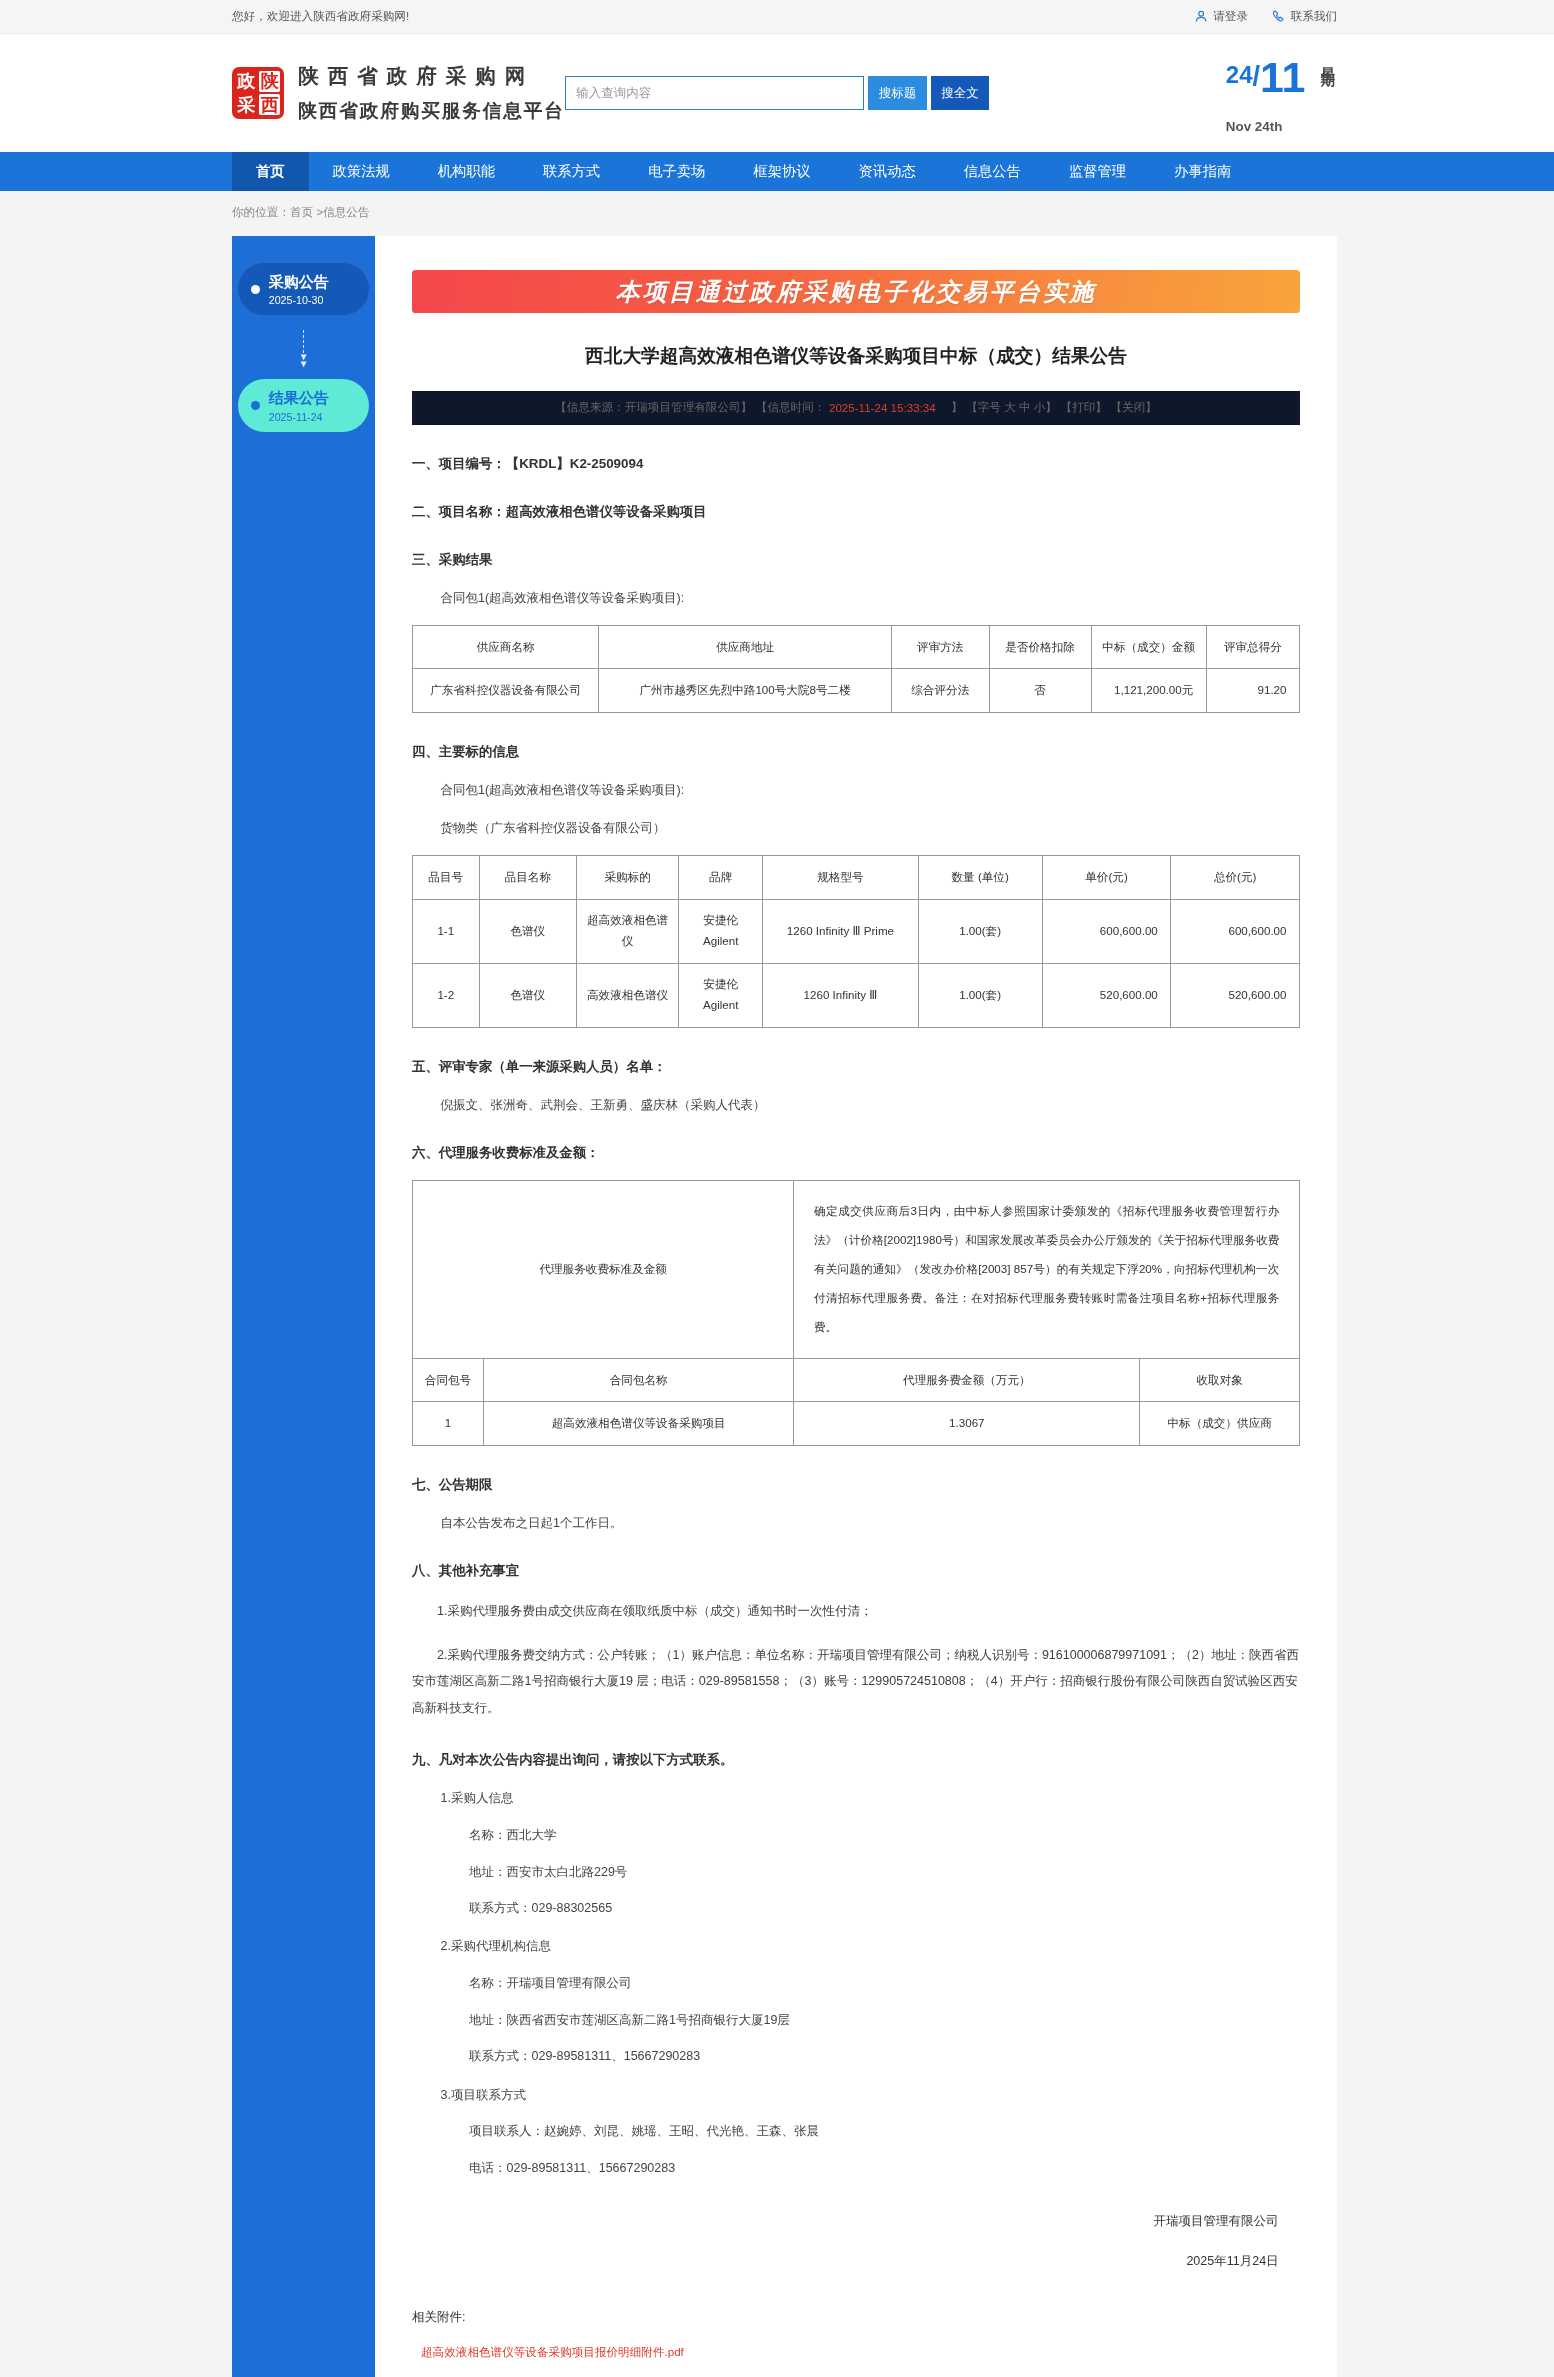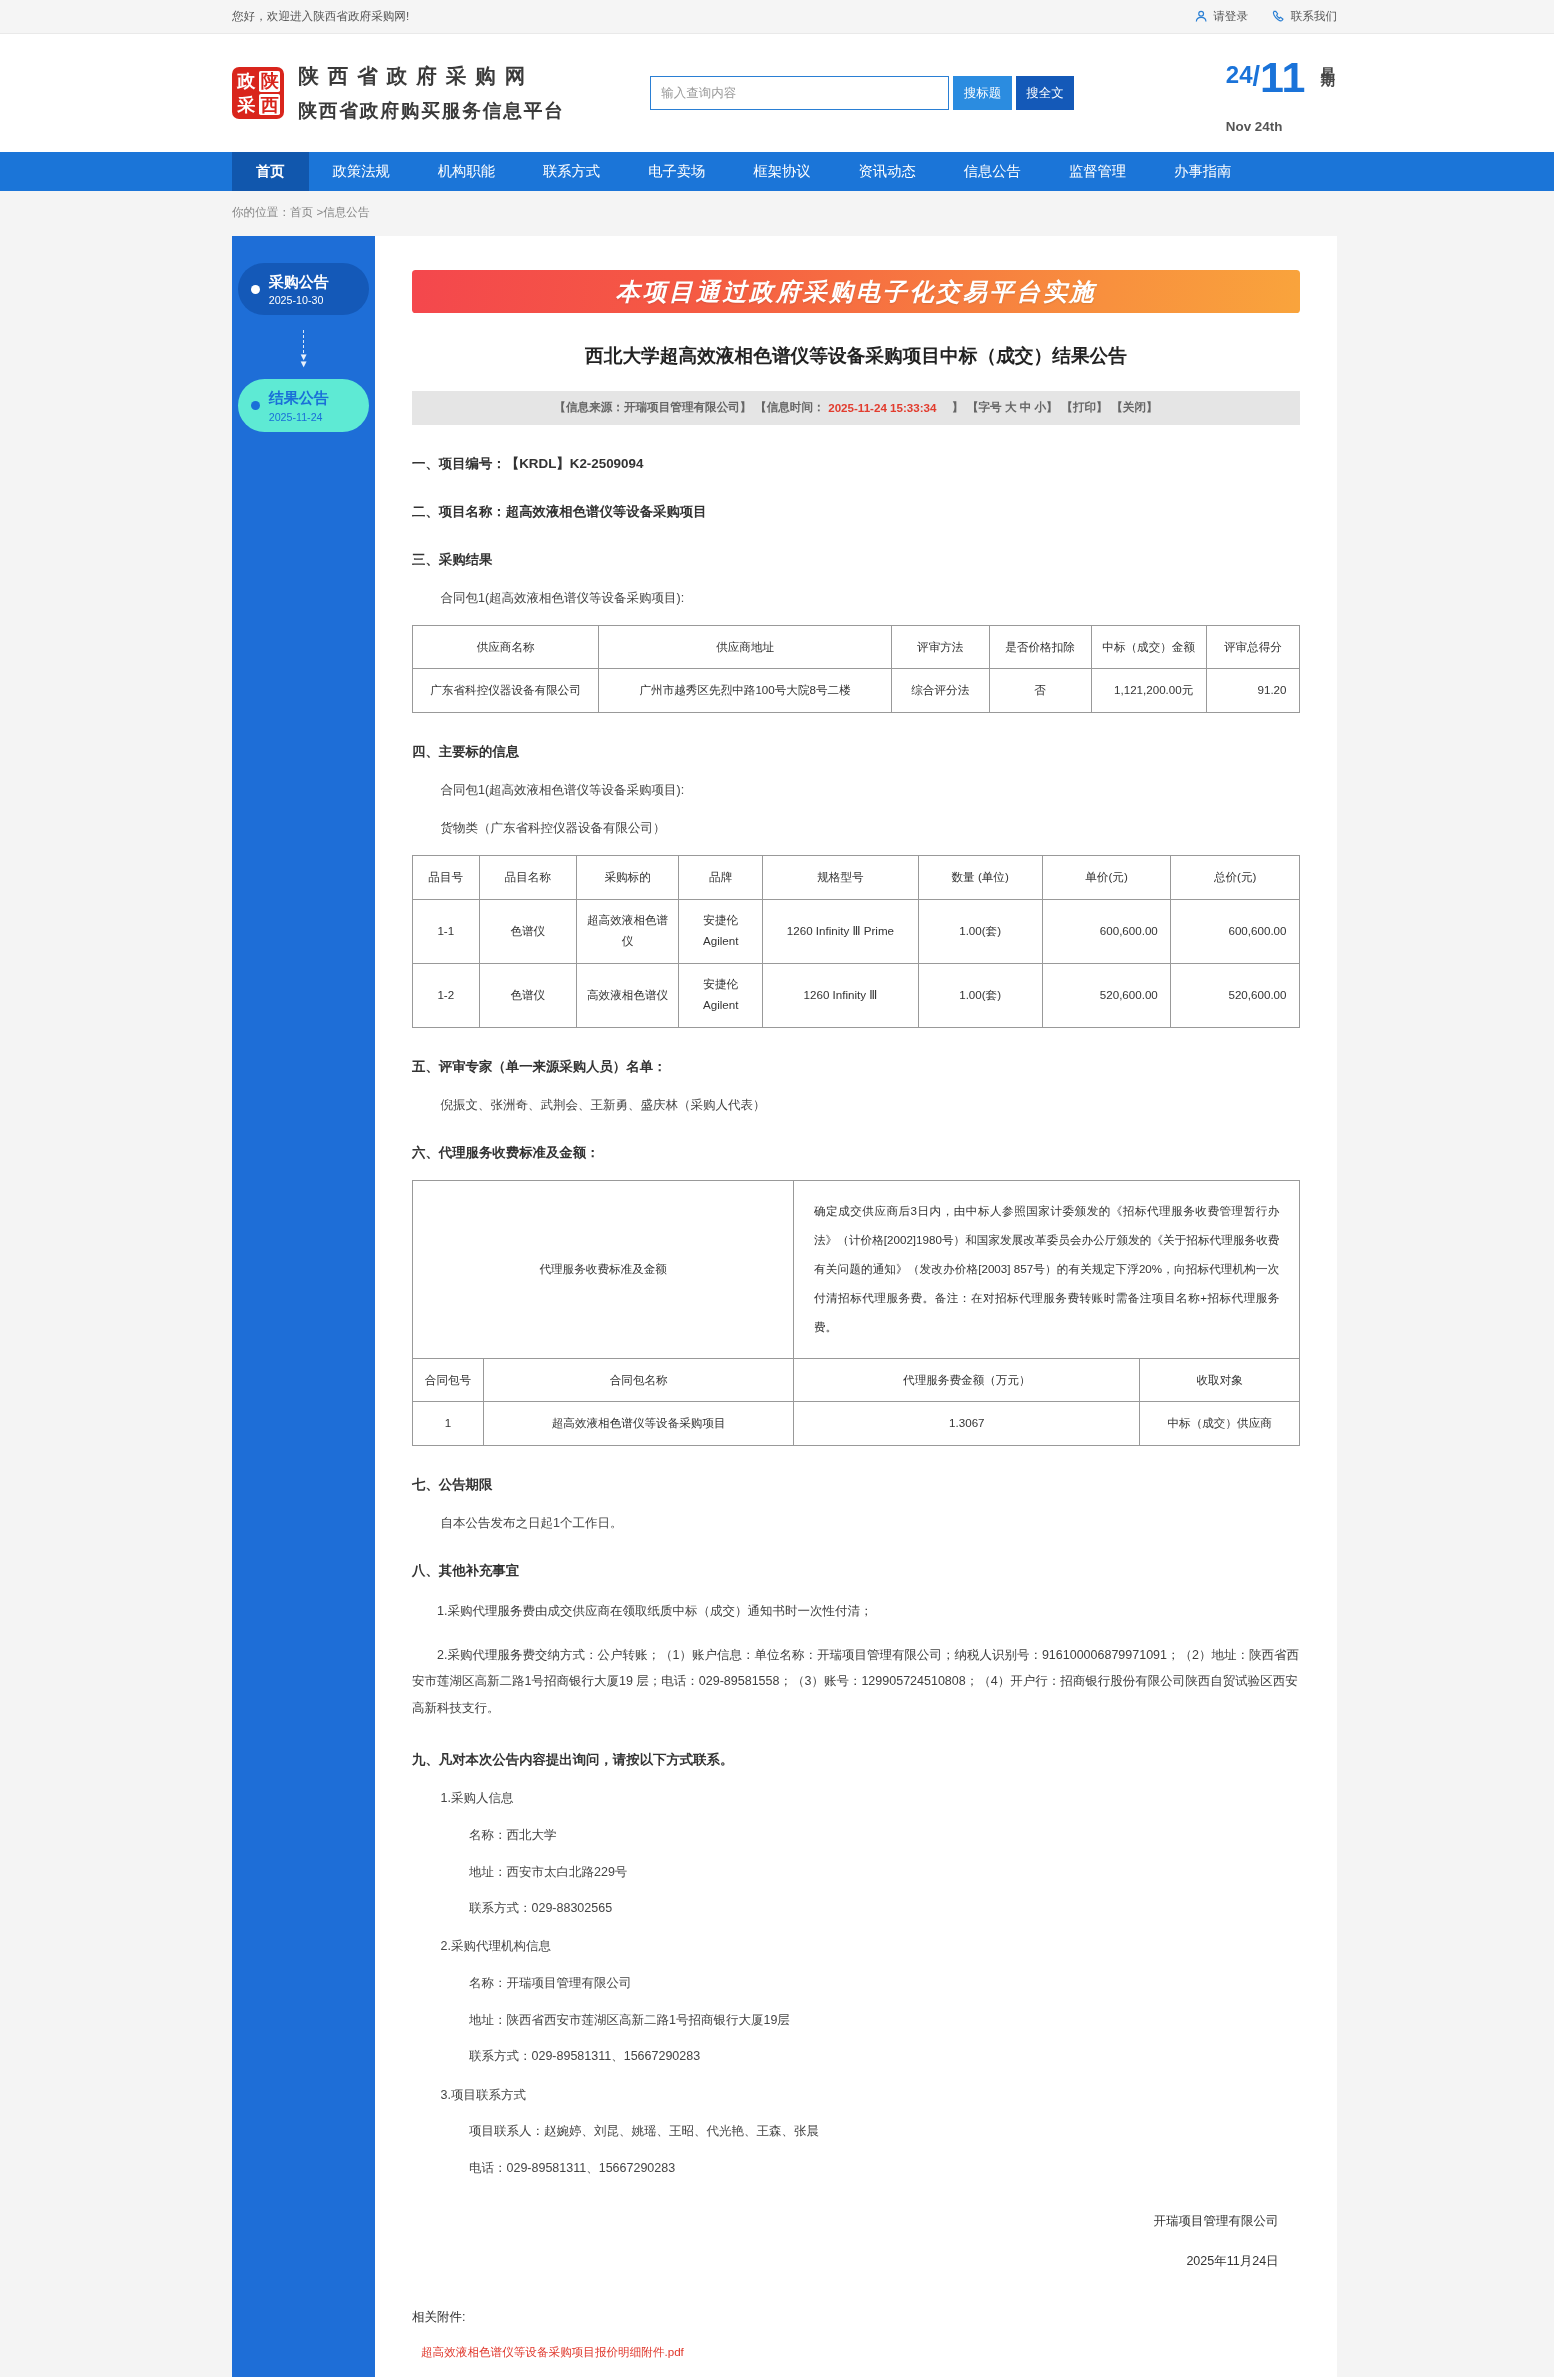--- a/index.html
+++ b/index.html
@@ -17,21 +17,21 @@
   
   .header { background: #fff; }
   .header-in { margin: 0 217px 0 232px; height: 118px; display: flex; align-items: center; }
   .logo-box { width: 52px; height: 52px; background: #d9251c; border-radius: 7.1px; display: grid; grid-template-columns: 1fr 1fr; grid-template-rows: 1fr 1fr; padding: 3.6px; gap: 1.8px; flex-shrink: 0; }
   .logo-box span { display: flex; align-items: center; justify-content: center; font-weight: bold; font-size: 18px; line-height: 1; }
   .logo-a { color: #fff; }
   .logo-b { background: #fff; color: #d9251c; border-radius: 1.8px; }
   .site-titles { margin-left: 14.3px; }
   .site-title { font-size: 20.5px; font-weight: bold; color: #3a3a3a; letter-spacing: 9px; }
   .site-subtitle { font-size: 18.7px; font-weight: bold; color: #3a3a3a; margin-top: 7.1px; letter-spacing: 1.8px; }
-  .search-wrap { display: flex; align-items: center; margin-left: 85px; }
+  .search-wrap { display: flex; align-items: center; }
   .search-input { width: 299px; height: 34px; border: 1.8px solid #2a7fd4; padding: 0 10.7px; font-size: 12.5px; color: #333; outline: none; }
   .search-input::placeholder { color: #9a9a9a; }
   .btn-search { height: 34px; padding: 0 10.7px; border: none; color: #fff; font-size: 12.5px; cursor: pointer; }
   .btn-title { background: #2b8ce0; margin-left: 4.5px; }
   .btn-full { background: #1459b8; margin-left: 3.6px; }
   .date-box { margin-left: auto; display: flex; align-items: flex-start; gap: 12.5px; }
   .date-nums { text-align: left; }
   .d-day { font-size: 24px; font-weight: bold; color: #1a73d9; vertical-align: 9px; }
   .d-slash { font-size: 27px; font-weight: bold; color: #1a73d9; vertical-align: 7.1px; }
   .d-month { font-size: 43px; font-weight: bold; color: #1a73d9; }
@@ -60,21 +60,21 @@
   .side-arrow { display: flex; flex-direction: column; align-items: center; margin: 14.3px 0 12.5px; }
   .side-arrow .dash { width: 0; height: 23px; border-left: 1.8px dashed rgba(255,255,255,.85); }
   .side-arrow .tri { color: rgba(255,255,255,.9); font-size: 9.8px; line-height: 7.1px; }
   
   .card { flex: 1; background: #fff; padding: 0 37px 27px; }
   .banner { margin-top: 34px; height: 43px; border-radius: 3.6px; display: flex; align-items: center; justify-content: center;
     background: linear-gradient(100deg, #f4474d 0%, #f55a43 32%, #f8903e 78%, #f9a43c 100%);
     background-blend-mode: normal; }
   .banner span { color: #fff; font-size: 24px; font-weight: bold; font-style: italic; letter-spacing: 2.7px; text-shadow: 0 0.9px 1.8px rgba(0,0,0,.12); }
   .art-title { margin-top: 30px; text-align: center; font-size: 18.7px; font-weight: bold; color: #222; }
-  .meta-bar { margin-top: 21.4px; background: #e5e5e5; height: 34px; display: flex; align-items: center; justify-content: center; font-size: 11.6px; color: #666; gap: 3.6px; flex-wrap: nowrap; font-weight: bold; }
+  .meta-bar { margin-top: 21.4px; background: #0f172a; height: 34px; display: flex; align-items: center; justify-content: center; font-size: 11.6px; color: #666; gap: 3.6px; flex-wrap: nowrap; }
   .meta-bar .red { color: #e23c2e; }
   .meta-bar .m-click { cursor: pointer; }
   .sec-h { margin-top: 30px; font-size: 13.4px; font-weight: bold; color: #333; }
   .sec-p { margin-top: 21.4px; font-size: 12.5px; color: #444; padding-left: 28.5px; }
   .sec-p2 { margin-top: 19.6px; font-size: 12.5px; color: #444; padding-left: 57px; }
   .indent-p { margin-top: 18px; font-size: 12.5px; color: #404040; text-indent: 2em; line-height: 2.1; }
   table { width: 100%; border-collapse: collapse; margin-top: 18px; }
   th, td { border: 0.9px solid #999; font-size: 11.6px; color: #333; text-align: center; padding: 10.7px 7.1px; font-weight: normal; line-height: 1.8; }
   th { color: #333; }
   td.num { text-align: right; padding-right: 12.5px; }

